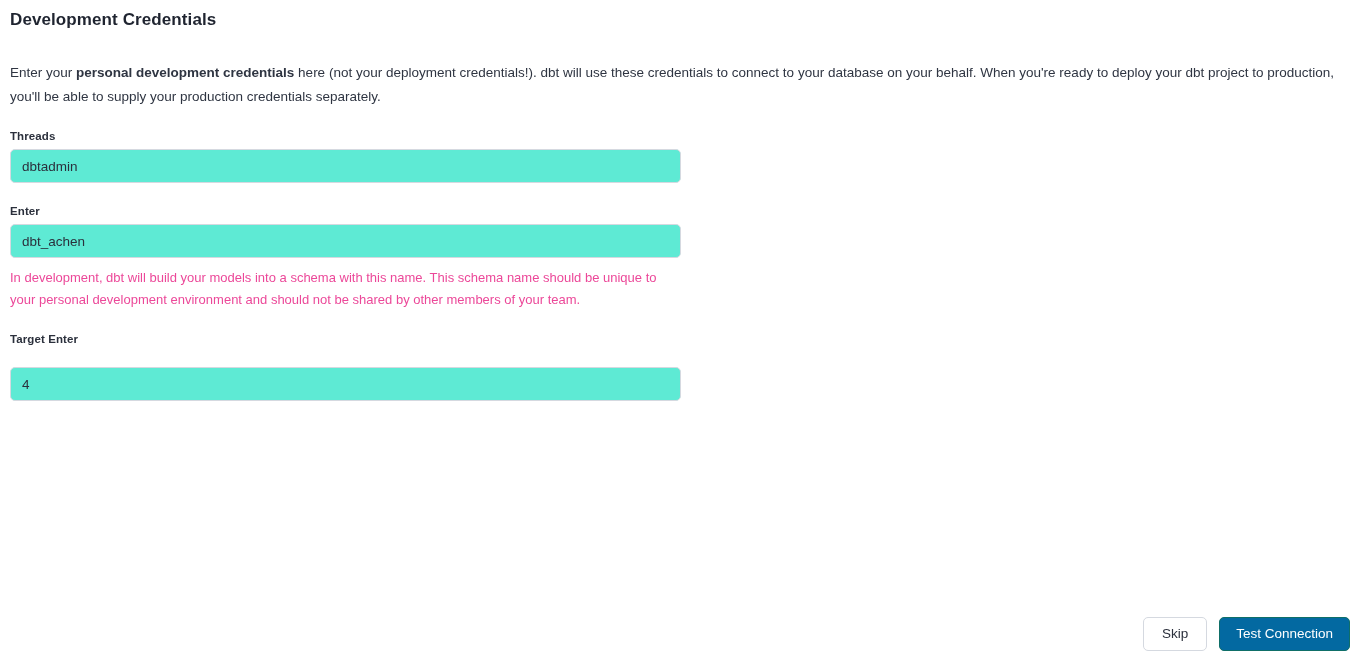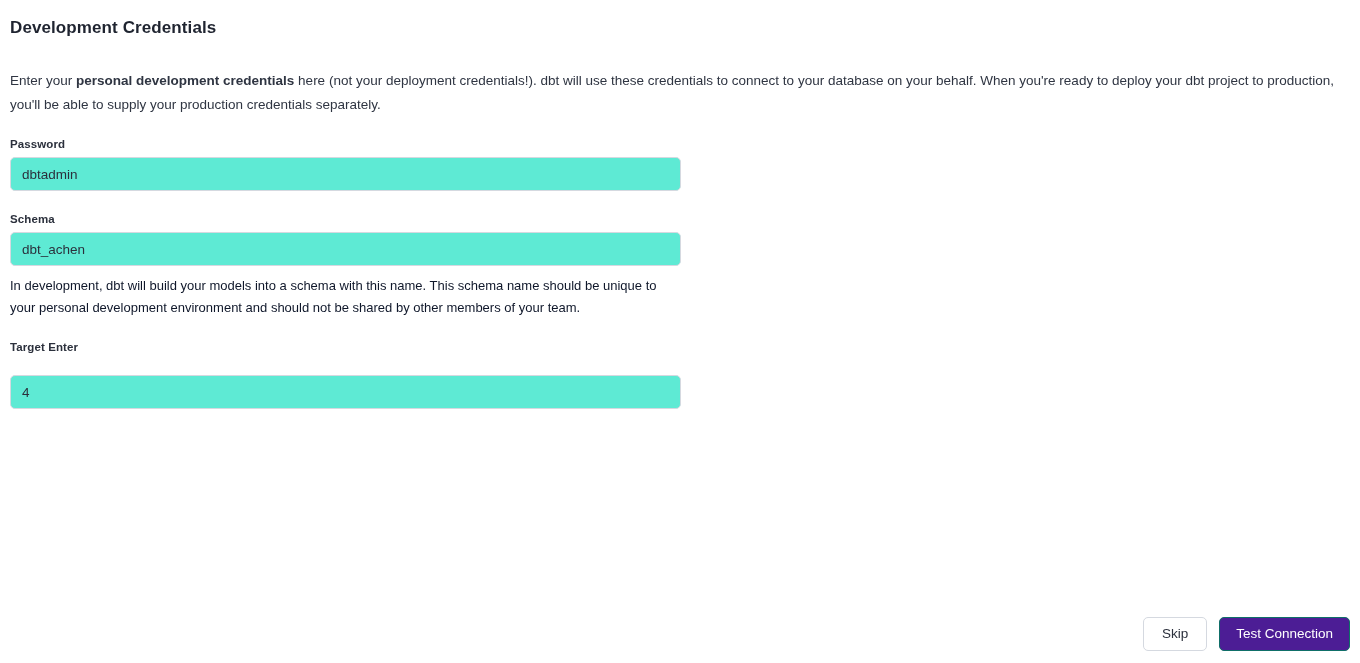--- a/index.html
+++ b/index.html
@@ -10,21 +10,21 @@
     height: 663px;
     background: #ffffff;
     font-family: "Liberation Sans", sans-serif;
     color: #262a38;
     overflow: hidden;
   }
   .page {
     position: relative;
     width: 1360px;
     height: 663px;
-    padding: 12px 10px;
+    padding: 4px 10px;
     border-radius: 28px;
   }
   .page-title {
     font-size: 17px;
     font-weight: bold;
     color: #1f2430;
     margin: 0;
     padding-top: 6px;
     letter-spacing: 0.1px;
   }
@@ -69,21 +69,21 @@
     font-size: 13.5px;
     color: #2b303c;
     line-height: 22px;
     letter-spacing: 0.5px;
     white-space: nowrap;
     overflow: hidden;
   }
   .helper-text {
     font-size: 13px;
     line-height: 1.7;
-    color: #0f172a;
+    color: #ec4899;
     margin-top: 9px;
     width: 672px;
   }
   .actions {
     position: absolute;
     right: 10px;
     bottom: 12px;
     display: flex;
     align-items: center;
     gap: 12px;
@@ -96,44 +96,44 @@
     height: 34px;
     padding: 0 18px;
     line-height: 32px;
   }
   .btn-secondary {
     background: #ffffff;
     color: #2b303c;
     border: 1px solid #d5d9e0;
   }
   .btn-primary {
-    background: #4c1d95;
+    background: #0369a1;
     color: #ffffff;
     border: 1px solid #0f6f68;
     font-weight: normal;
     padding: 0 16px;
   }
 </style>
 </head>
 <body>
 
 <div class="page">
 
   <h1 class="page-title">Development Credentials</h1>
 
   <p class="intro"><span>Enter your </span><b>personal development credentials</b><span> here (not your deployment credentials!). dbt will use these credentials to connect to your database on your behalf. When you're ready to deploy your dbt project to production, you'll be able to supply your production credentials separately.</span></p>
 
   <div class="field-block">
-    <div class="field-label">Password</div>
+    <div class="field-label">Threads</div>
     <input class="field-input" type="text" value="dbtadmin" style="">
   </div>
 
 
   <div class="field-block">
-    <div class="field-label">Schema</div>
+    <div class="field-label">Enter</div>
     <input class="field-input" type="text" value="dbt_achen" style="">
     <div class="helper-text">In development, dbt will build your models into a schema with this name. This schema name should be unique to your personal development environment and should not be shared by other members of your team.</div>
   </div>
 
   <div class="field-block">
     <div class="field-label">Target Enter</div>
   </div>
 
   <div class="field-block">
     <input class="field-input" type="text" value="4" style="">

